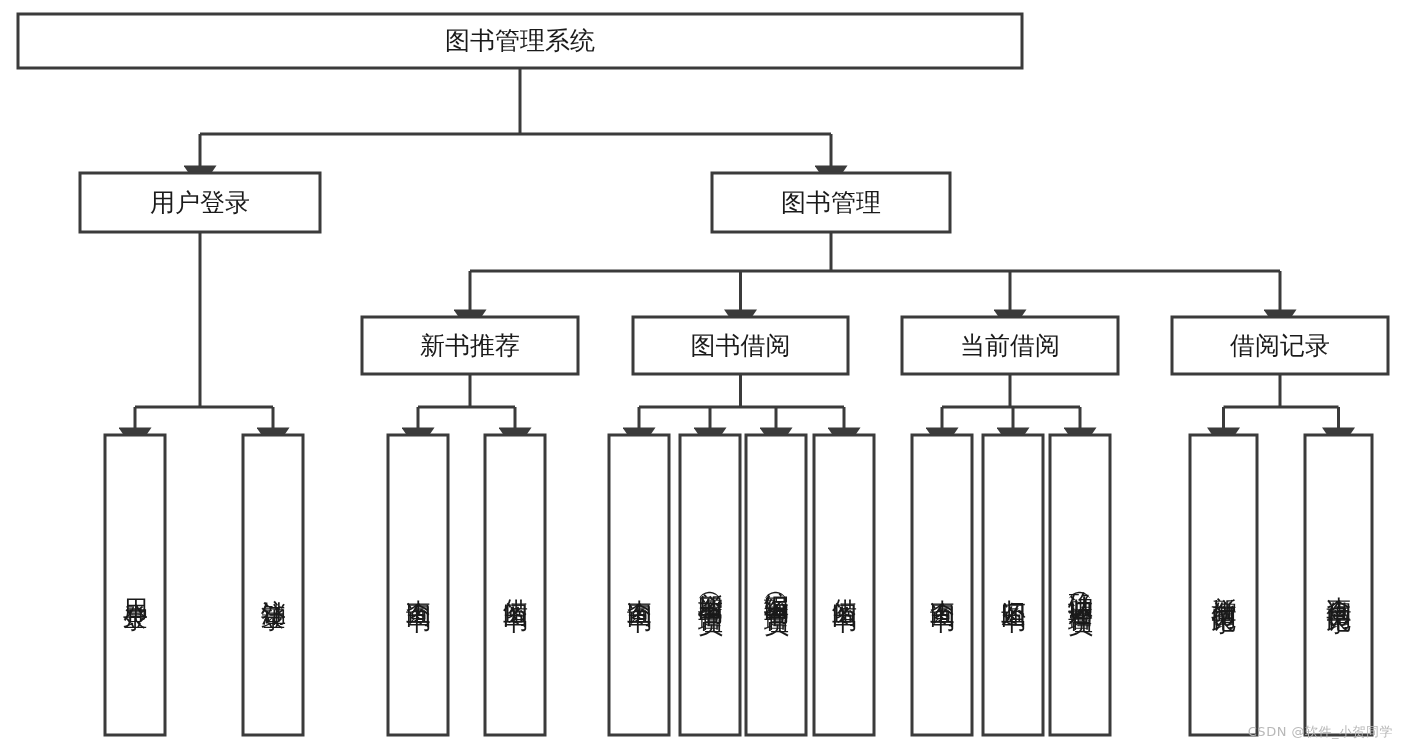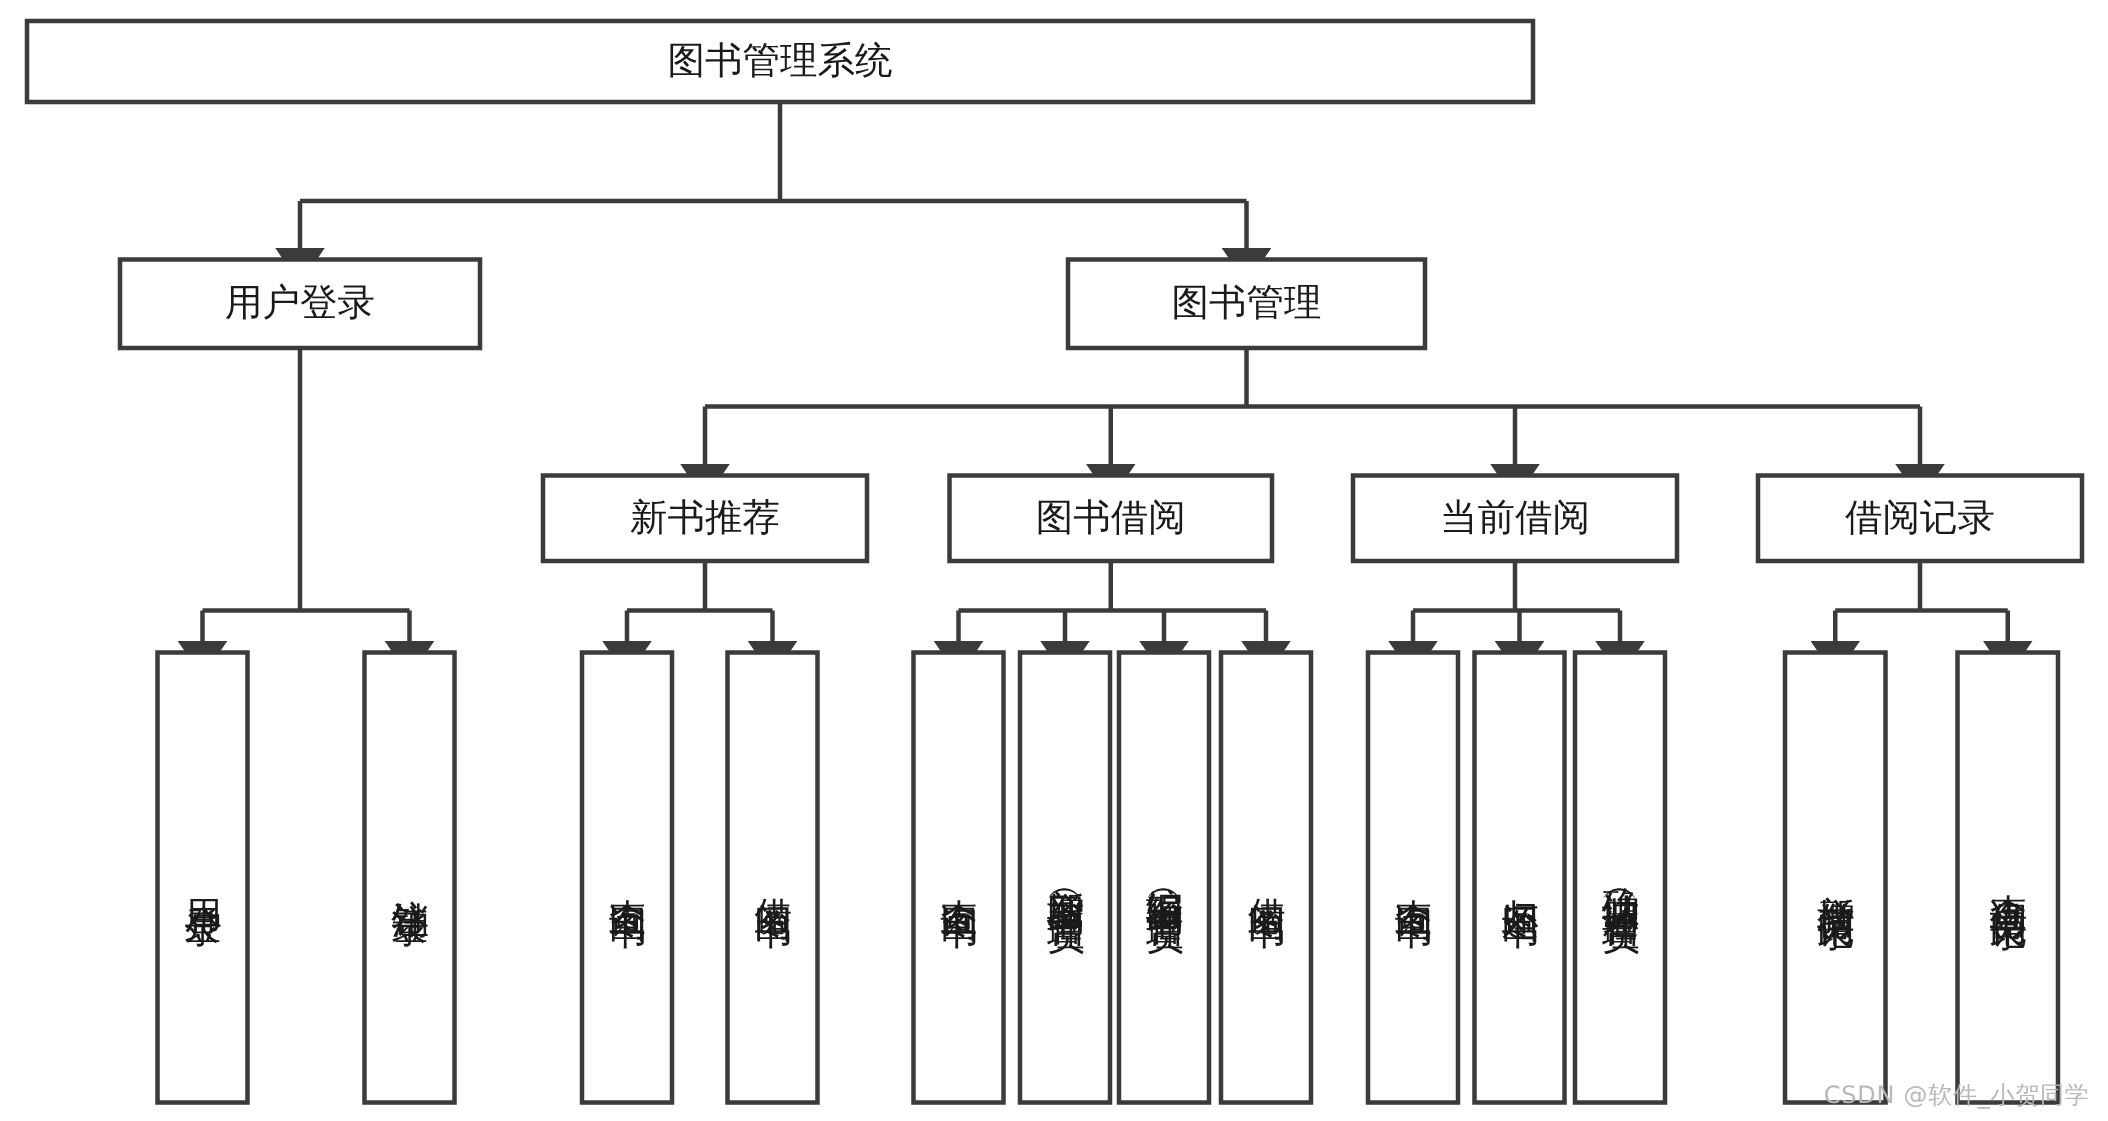--- a/index.html
+++ b/index.html
@@ -56,21 +56,21 @@
     color: #1a1a1a;
     letter-spacing: 3px;
     white-space: nowrap;
     pointer-events: none;
   }
   .watermark {
     position: absolute;
     right: 12px;
     bottom: 6px;
     font-family: "DejaVu Sans", "Liberation Sans", sans-serif;
-    font-size: 16px;
+    font-size: 13px;
     color: #b8b8b8;
     white-space: nowrap;
     letter-spacing: 0.5px;
   }
 </style>
 </head>
 <body>
 
 <div id="stage">
 

